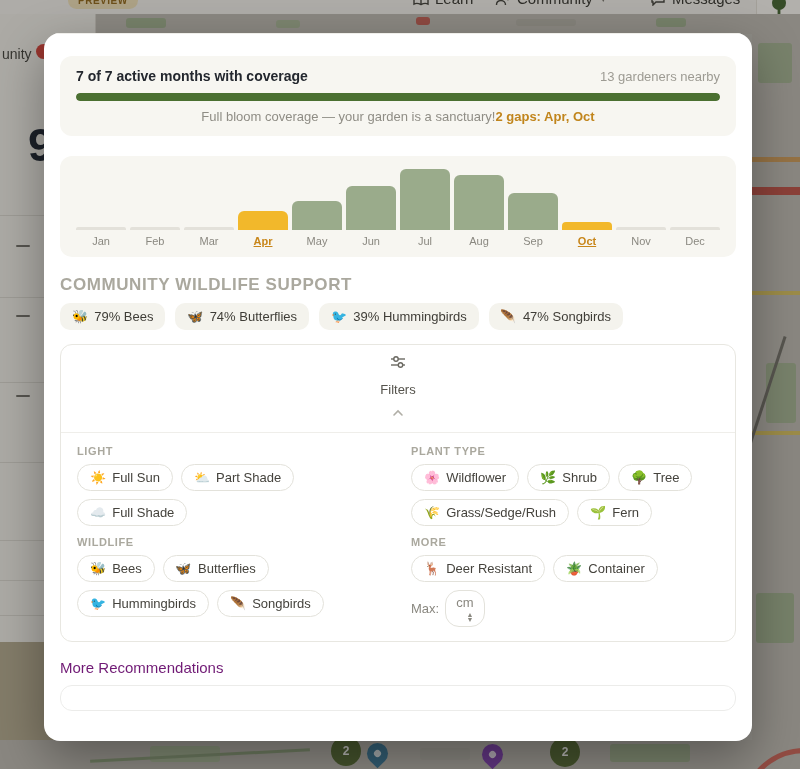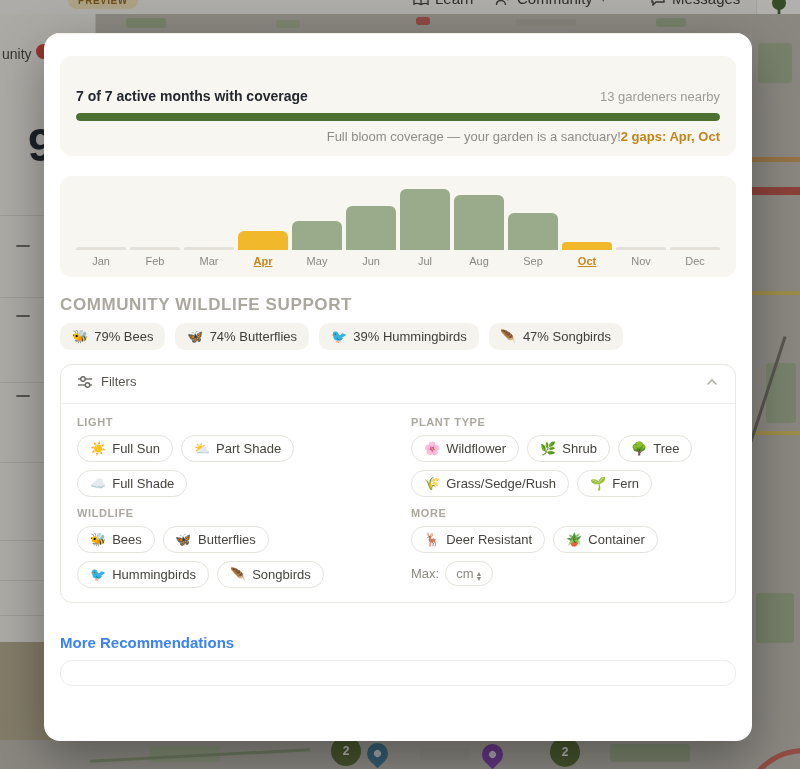--- a/index.html
+++ b/index.html
@@ -75,27 +75,27 @@
     color:#9b9992; cursor:pointer; position:relative; background:none; border:none;
     font-family:inherit; }
   .tab.active { color:#33511c; font-weight:bold; }
   .tab.active::after { content:""; position:absolute; left:0; right:0; bottom:-1px;
     height:3px; background:#3c5e1e; }
 
   .content { flex:1; padding:22px 16px 0; overflow:hidden; }
 
   .card-soft { background:#f7f6f1; border-radius:12px; padding:12px 16px; }
 
-  .cov-row1 { display:flex; align-items:baseline; justify-content:space-between;margin-top:20px; }
+  .cov-row1 { display:flex; align-items:baseline; justify-content:space-between; }
   .cov-headline { font-size:14px; font-weight:bold; color:#23272e; }
   .cov-gardeners { font-size:13px; color:#9d9b93; }
   .progress-track { margin-top:9px; height:8px; border-radius:4px; background:#e6e4dd;
     overflow:hidden; }
   .progress-fill { height:100%; border-radius:4px; background:#4b7031; }
-  .cov-row2 { display:flex; justify-content:flex-end; margin-top:8px; }
+  .cov-row2 { display:flex; justify-content:center; margin-top:8px; }
   .cov-caption { font-size:13px; color:#8f8d85; }
   .cov-gaps { font-size:13px; font-weight:bold; color:#c1851c; }
 
   .chart-card { margin-top:20px; padding:10px 16px 10px; }
   .chart-row { display:flex; align-items:flex-end; gap:4px; height:64px; }
   .chart-col { flex:1; display:flex; flex-direction:column; justify-content:flex-end;
     height:100%; cursor:pointer; }
   .chart-bar { width:100%; }
   .chart-labels { display:flex; gap:4px; margin-top:5px; }
   .chart-label { flex:1; text-align:center; font-size:11px; color:#8a8880; }
@@ -106,40 +106,40 @@
   .legend-dot { width:7px; height:7px; border-radius:50%; }
   .tap-hint { margin-left:auto; font-size:11px; color:#9d9b93; }
 
   .section-label { margin-top:18px; font-size:17px; font-weight:bold;
     letter-spacing:.6px; color:#aaa89e; }
   .chip-row { display:flex; flex-wrap:wrap; gap:10px; margin-top:8px; }
   .stat-chip { display:inline-flex; align-items:center; gap:6px; background:#f4f3ed;
     border-radius:10px; padding:6px 12px; font-size:13px; color:#3f3d37; }
 
   .filters-card { margin-top:14px; border:1px solid #e8e7e1; border-radius:12px; }
-  .filters-head { display:flex; align-items:flex-start; gap:8px; padding:9px 16px;
-    border-bottom:1px solid #efeeea; cursor:pointer; }
+  .filters-head { display:flex; align-items:center; gap:8px; padding:9px 16px;
+    border-bottom:1px solid #efeeea; cursor:pointer;flex-direction:column; }
   .filters-title { font-size:13px; color:#55534c; flex:1; }
   .filters-body { padding:12px 16px 14px; display:grid;
     grid-template-columns:1fr 1fr; column-gap:26px; row-gap:10px; }
   .fgroup-label { font-size:11px; font-weight:bold; letter-spacing:.6px;
     color:#aaa89e; margin-bottom:7px; }
   .fchips { display:flex; flex-wrap:wrap; gap:8px; align-items:center; }
   .fchip { display:inline-flex; align-items:center; gap:6px; background:#fff;
     border:1px solid #e3e2db; border-radius:16px; padding:5px 12px; font-size:13px;
     color:#45433d; cursor:pointer; }
   .chip-icon { font-size:13px; line-height:1; }
   .max-wrap { display:inline-flex; align-items:center; gap:6px; font-size:13px;
     color:#8a8880; }
   .stepper { display:inline-flex; align-items:flex-end; gap:2px; border:1px solid #e3e2db;
-    border-radius:14px; padding:4px 10px; color:#8a8880; cursor:pointer; }
+    border-radius:14px; padding:4px 10px; color:#8a8880; cursor:pointer;flex-direction:column; }
   .stepper-arrows { display:flex; flex-direction:column; font-size:7px;
     line-height:5px; color:#8a8880; }
 
-  .recs-heading { margin-top:31px; font-size:15px; font-weight:bold; color:#3b82f6; }
+  .recs-heading { margin-top:17px; font-size:15px; font-weight:normal; color:#701a75; }
   .rec-card { margin-top:9px; border:1px solid #ececea; border-radius:12px;
     padding:12px; display:flex; gap:14px; }
 </style>
 </head>
 <body>
 
 <div class="bg">
 
   <div class="top-nav">
     <div class="nav-inner">

